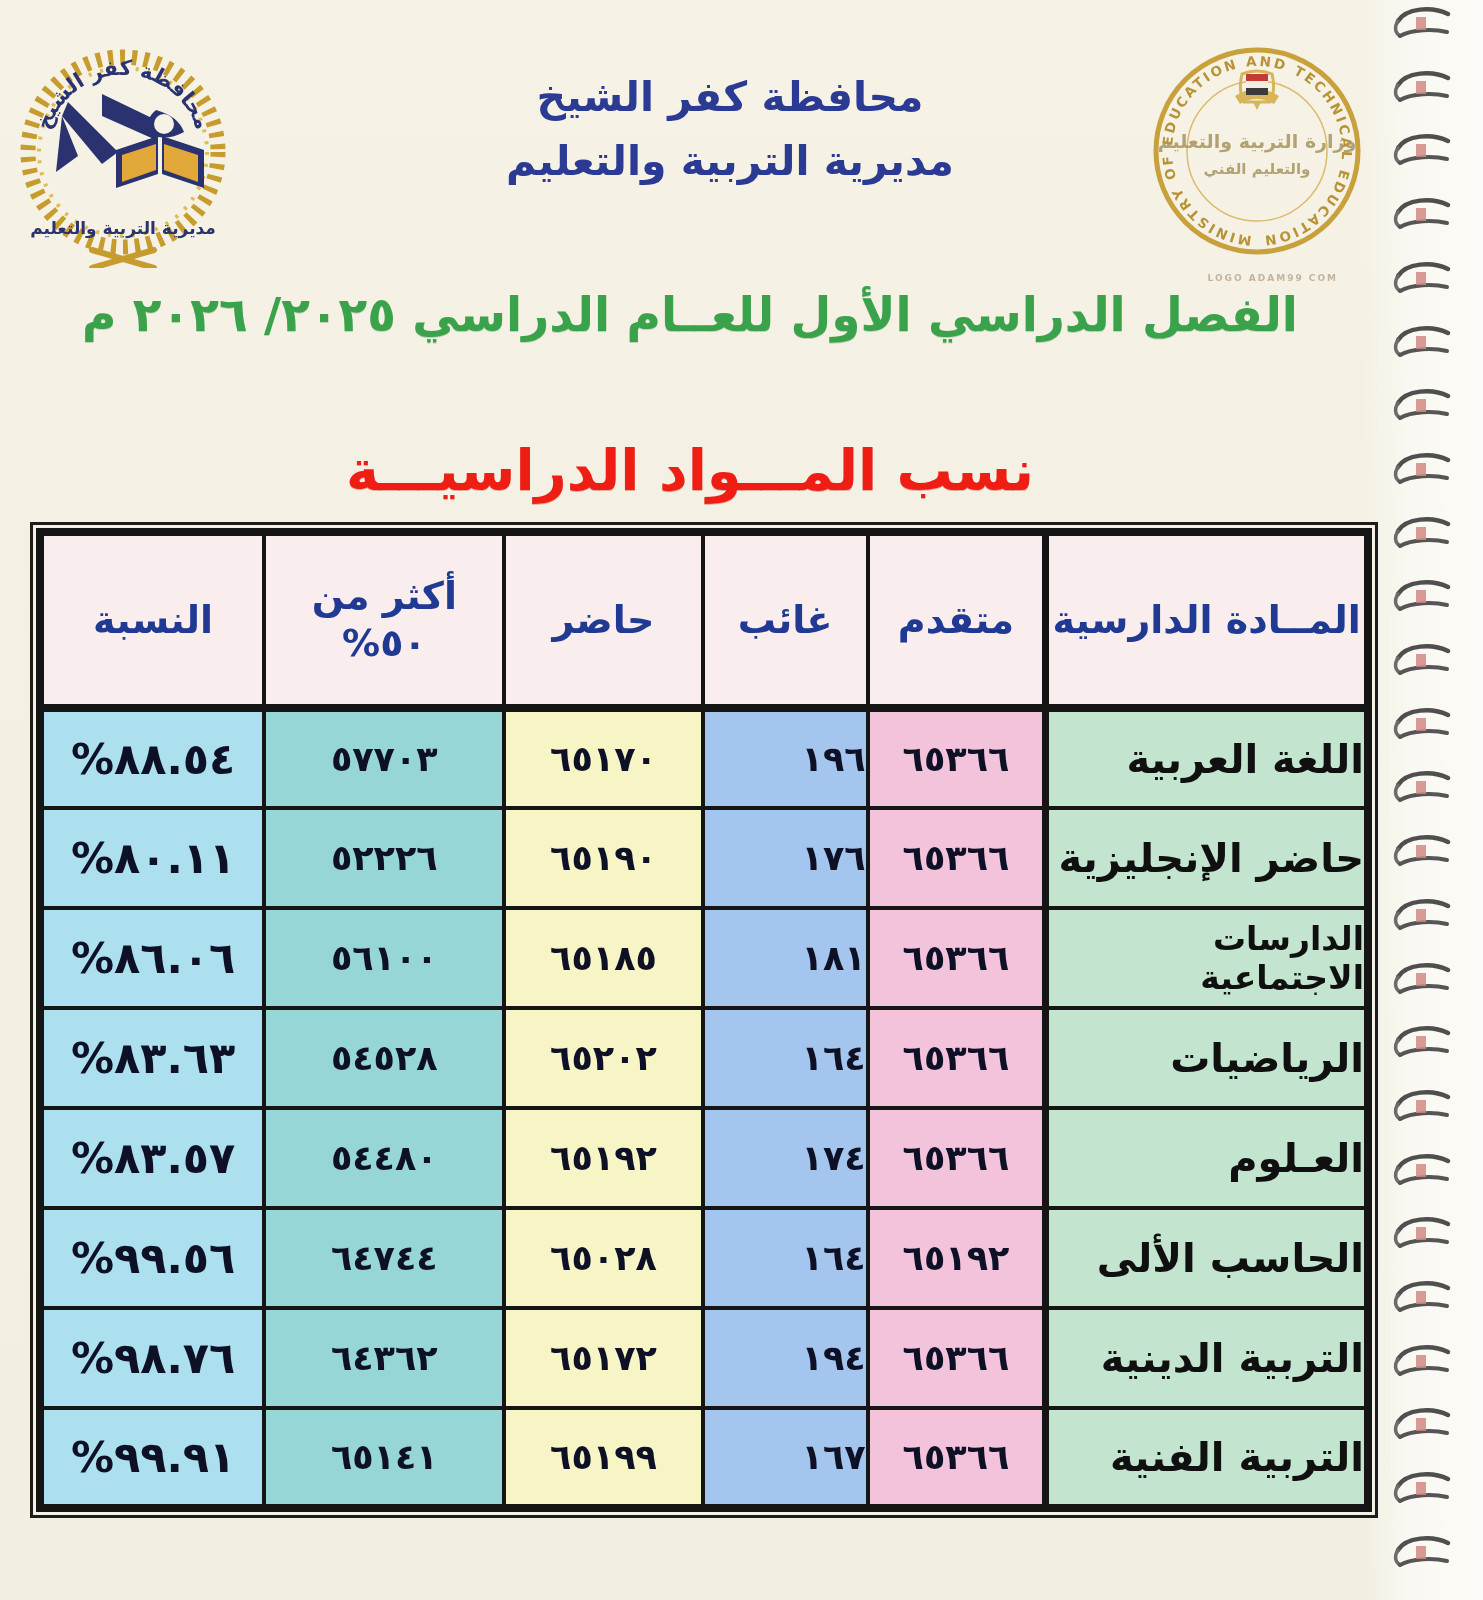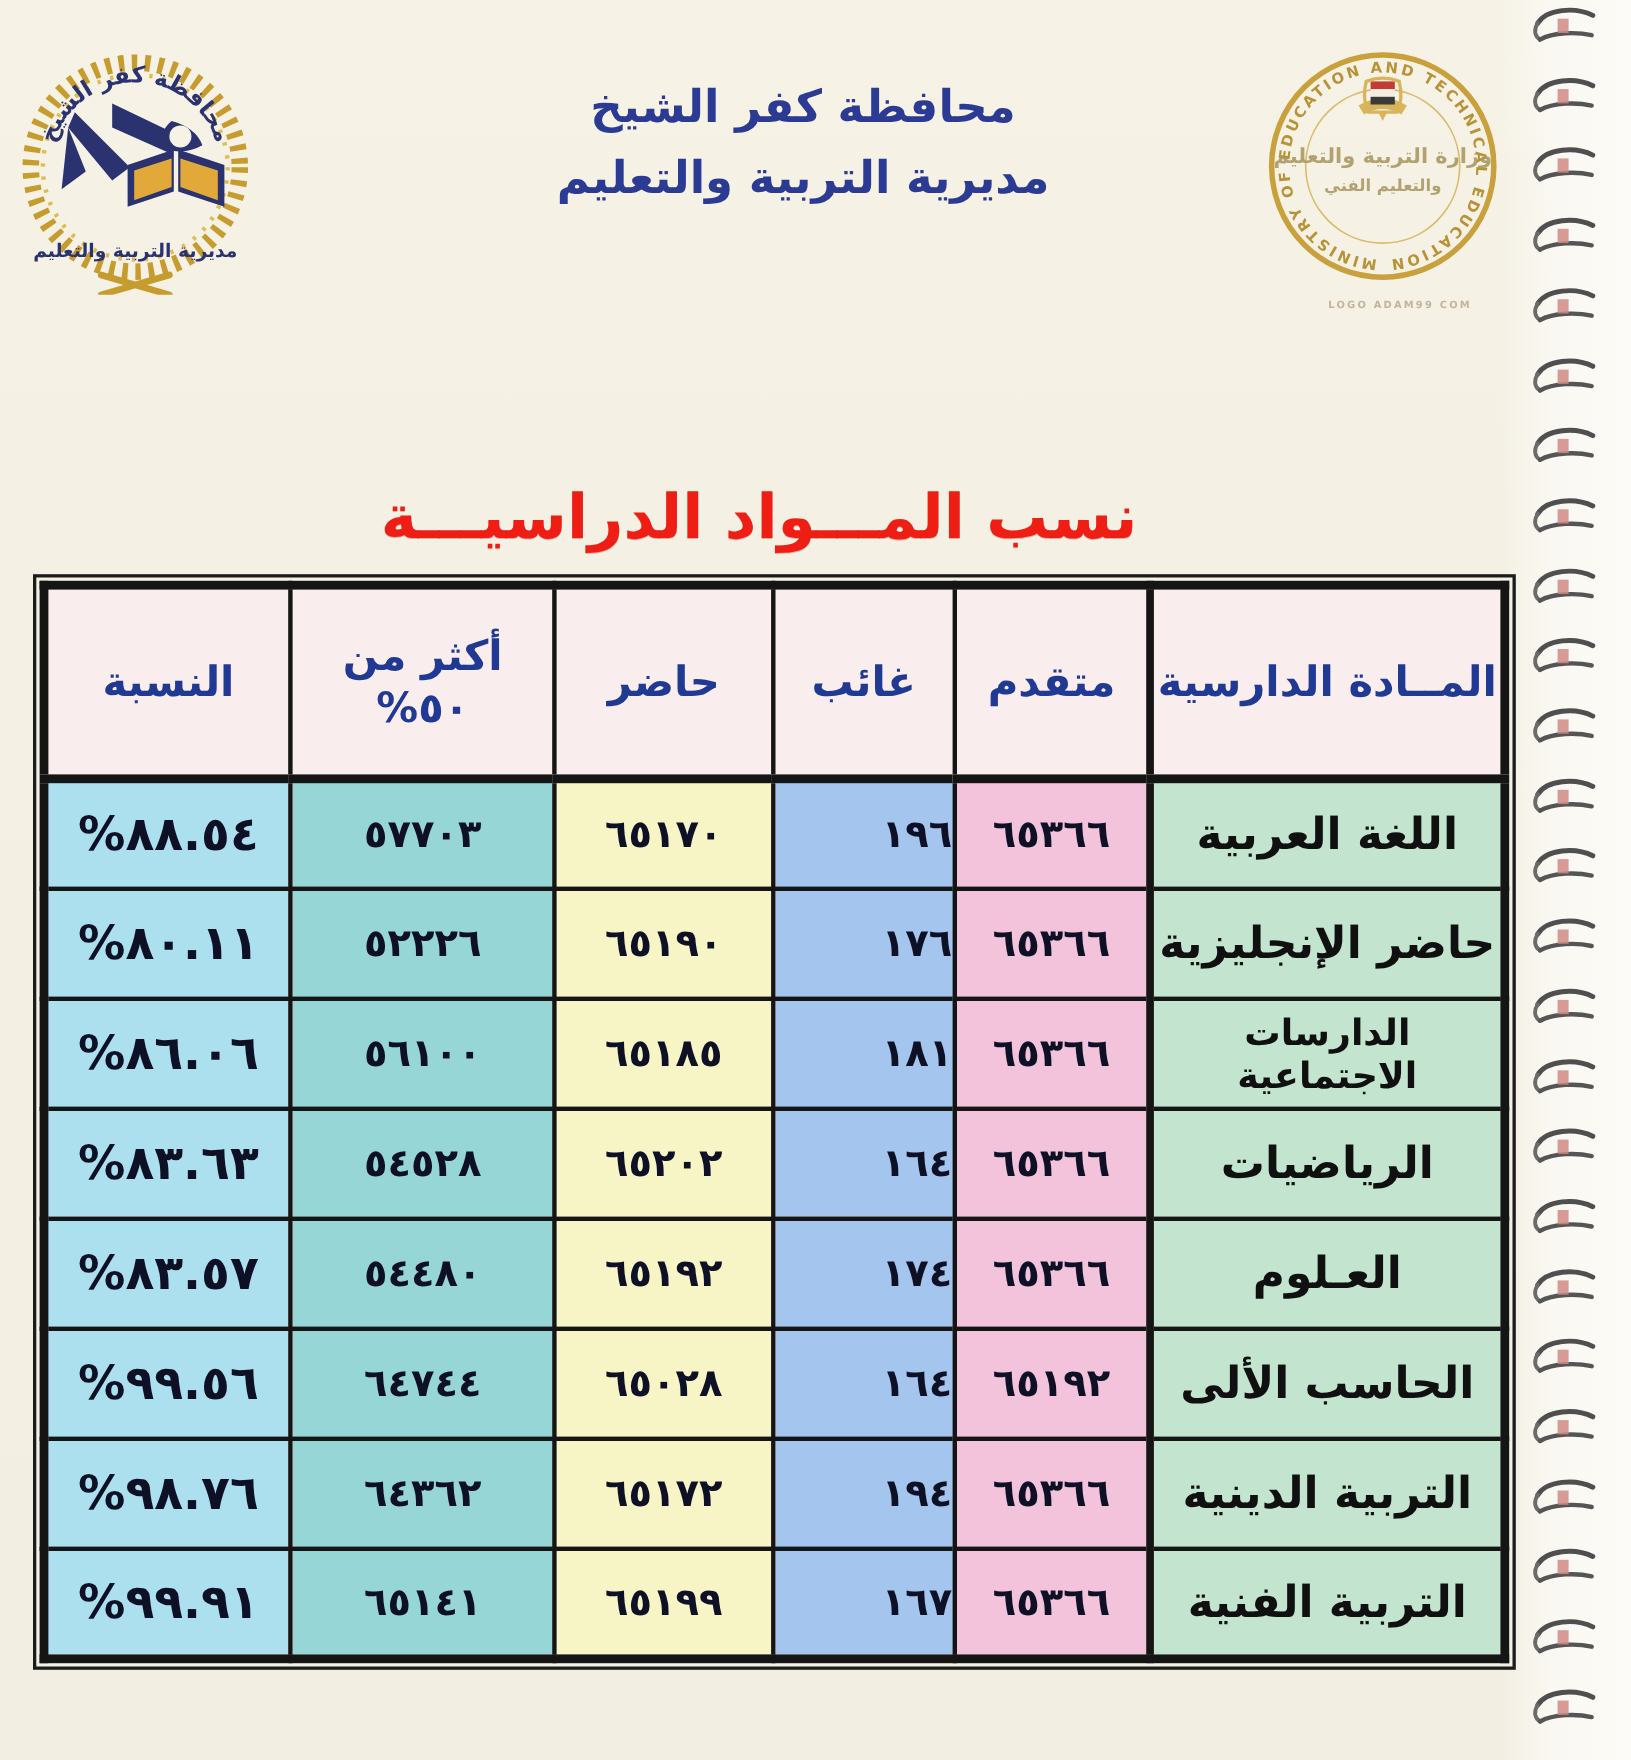--- a/index.html
+++ b/index.html
@@ -76,21 +76,21 @@
   thead tr{height:176px;}
   tbody tr{height:100px;}
   th{
     background:var(--header-bg);color:var(--header-text);
     font-weight:700;font-size:38px;border-bottom-width:8px;
   }
   .h-above50 div{line-height:1.25;}
   .h-subject,.c-subject{border-left-width:7px;}
   .c-subject{
     background:var(--col-subject-bg);color:var(--subject-text);
-    font-weight:700;font-size:40px;
+    font-weight:700;font-size:40px;text-align:right;
   }
   .c-subject.small{font-size:33px;}
   .c-num{
     direction:ltr;font-weight:700;font-size:35px;color:var(--cell-text);
     letter-spacing:2px;
   }
   .c-applied{background:var(--col-applied-bg);}
   .c-absent{background:var(--col-absent-bg);text-align:right;}
   .c-present{background:var(--col-present-bg);}
   .c-above50{background:var(--col-above50-bg);}
@@ -304,20 +304,21 @@
     </g>
     <g opacity="0.9">
       <text x="107" y="104" font-size="19" font-weight="bold" fill="#ab9a66" text-anchor="middle" font-family="DejaVu Sans, sans-serif">وزارة التربية والتعليم</text>
       <text x="107" y="130" font-size="15" font-weight="bold" fill="#ab9a66" text-anchor="middle" font-family="DejaVu Sans, sans-serif">والتعليم الفني</text>
     </g>
   </svg>
 </div>
 <div class="logo-watermark">LOGO ADAM99 COM</div>
 
 <div class="committee">
+  <div>الفصل الدراسي الأول للعــام الدراسي ٢٠٢٥/ ٢٠٢٦ م</div>
 </div>
 
 <div class="page-title">نسب المـــواد الدراسيـــة</div>
 
 <div class="table-outer">
   <table>
     <colgroup>
       <col style="width:322px">
         <col style="width:178px">
         <col style="width:165px">

